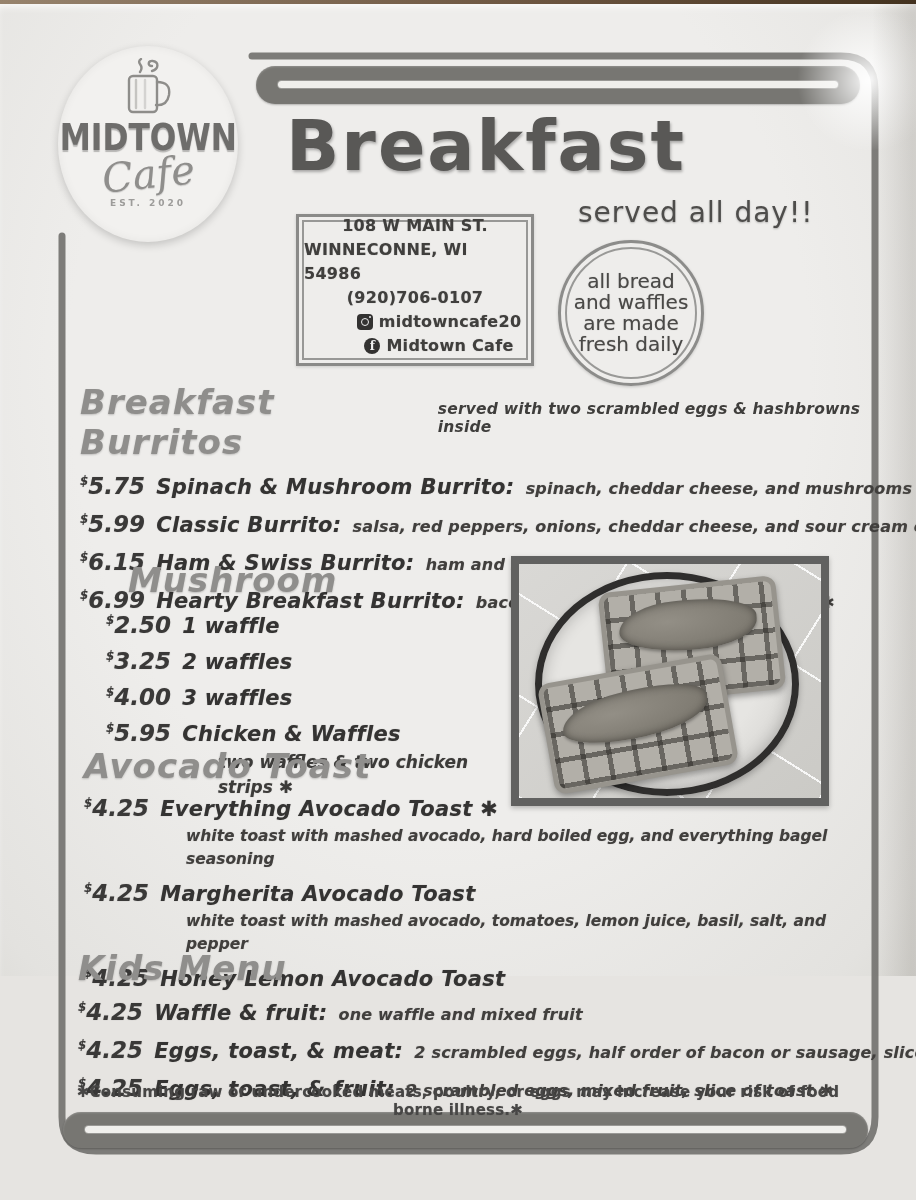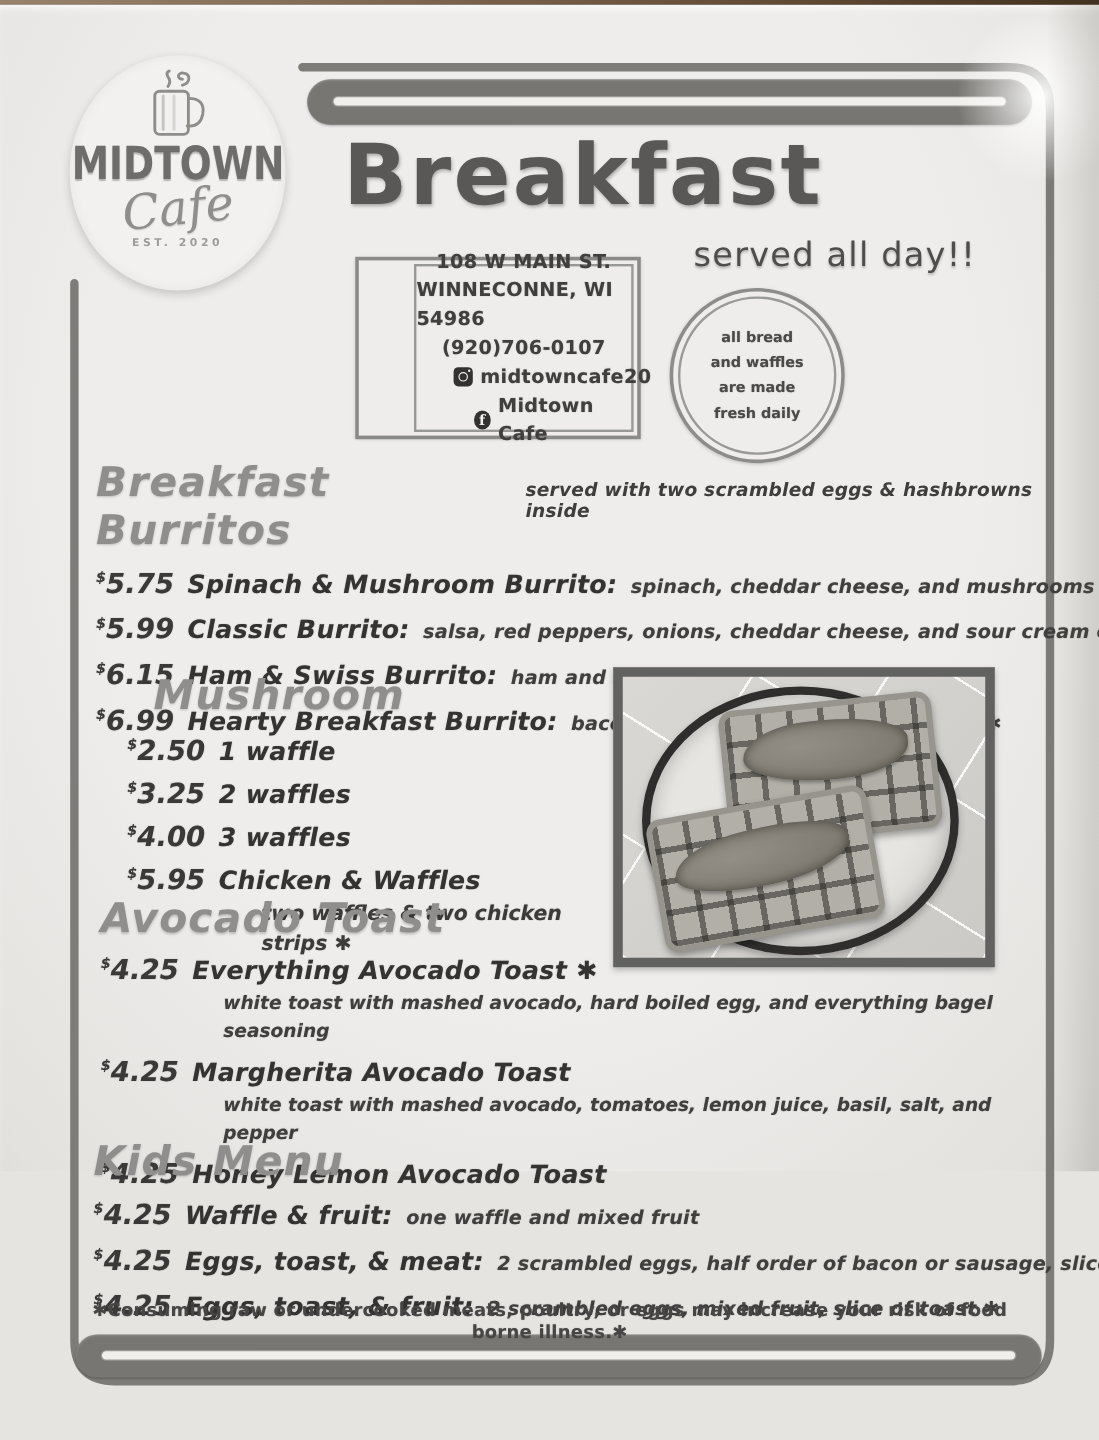--- a/index.html
+++ b/index.html
@@ -47,37 +47,37 @@
   .title{position:absolute;left:286px;top:96px;margin:0;font-size:70px;font-weight:bold;
     color:#59585650;color:#595856;letter-spacing:2px;line-height:92px;
     text-shadow:1px 2px 3px rgba(0,0,0,.30);}
   .subtitle{position:absolute;left:578px;top:192px;font-size:28px;font-weight:normal;color:#4e4d4b;
     letter-spacing:1px;text-shadow:0 1px 2px rgba(0,0,0,.25);}
 
   
   .contact-box{position:absolute;left:296px;top:210px;width:232px;height:146px;
     border:3px solid #8a8a88;box-shadow:0 1px 3px rgba(0,0,0,.15);}
   .contact-inner{position:absolute;inset:3px;border:2px solid #989896;
-    display:flex;flex-direction:column;align-items:center;justify-content:center;
+    display:flex;flex-direction:column;align-items:center;justify-content:flex-end;
     font-size:16px;font-weight:bold;color:#403f3d;line-height:24px;letter-spacing:.3px;
-    text-shadow:0 0 1px rgba(60,60,60,.4);margin-left:43px;}
+    text-shadow:0 0 1px rgba(60,60,60,.4);}
   .srow{display:flex;align-items:center;gap:6px;padding-left:48px;}
   .ig-icon{width:16px;height:16px;border-radius:4px;background:#333231;position:relative;display:inline-block;}
   .ig-icon::after{content:"";position:absolute;left:4px;top:4px;width:6px;height:6px;border:1.6px solid #efefef;border-radius:50%;}
   .ig-icon::before{content:"";position:absolute;right:2px;top:2px;width:2px;height:2px;background:#efefef;border-radius:50%;}
   .fb-icon{width:16px;height:16px;border-radius:50%;background:#333231;color:#f0f0f0;
     font-family:"DejaVu Serif",serif;font-size:12px;font-weight:bold;line-height:16px;
     text-align:center;display:inline-block;}
 
   
   .badge{position:absolute;left:558px;top:236px;width:140px;height:140px;border-radius:50%;
     border:3px solid #8c8c8a;box-shadow:0 1px 3px rgba(0,0,0,.18);}
   .badge-inner{position:absolute;inset:4px;border:2px solid #999997;border-radius:50%;
     display:flex;flex-direction:column;align-items:center;justify-content:center;
-    font-size:12px;font-weight:bold;color:#4a4947;line-height:21px;
+    font-size:20px;font-weight:normal;color:#4a4947;line-height:21px;
     text-shadow:0 0 1px rgba(60,60,60,.4);}
 
   
   .section{position:absolute;color:#3d3c3a;font-style:italic;}
   .sec-title{margin:0;font-size:34px;font-weight:bold;color:#8f8e8c;letter-spacing:1px;
     line-height:40px;text-shadow:0 1px 2px rgba(0,0,0,.2);}
   .sec-head{display:flex;align-items:baseline;gap:10px;}
   .tagline{font-size:15.5px;font-weight:bold;color:#3f3e3c;letter-spacing:.2px;}
   .item{line-height:31px;white-space:nowrap;text-shadow:0 0 1px rgba(50,50,50,.35);}
   .price{font-size:23px;font-weight:bold;color:#3a3938;}

